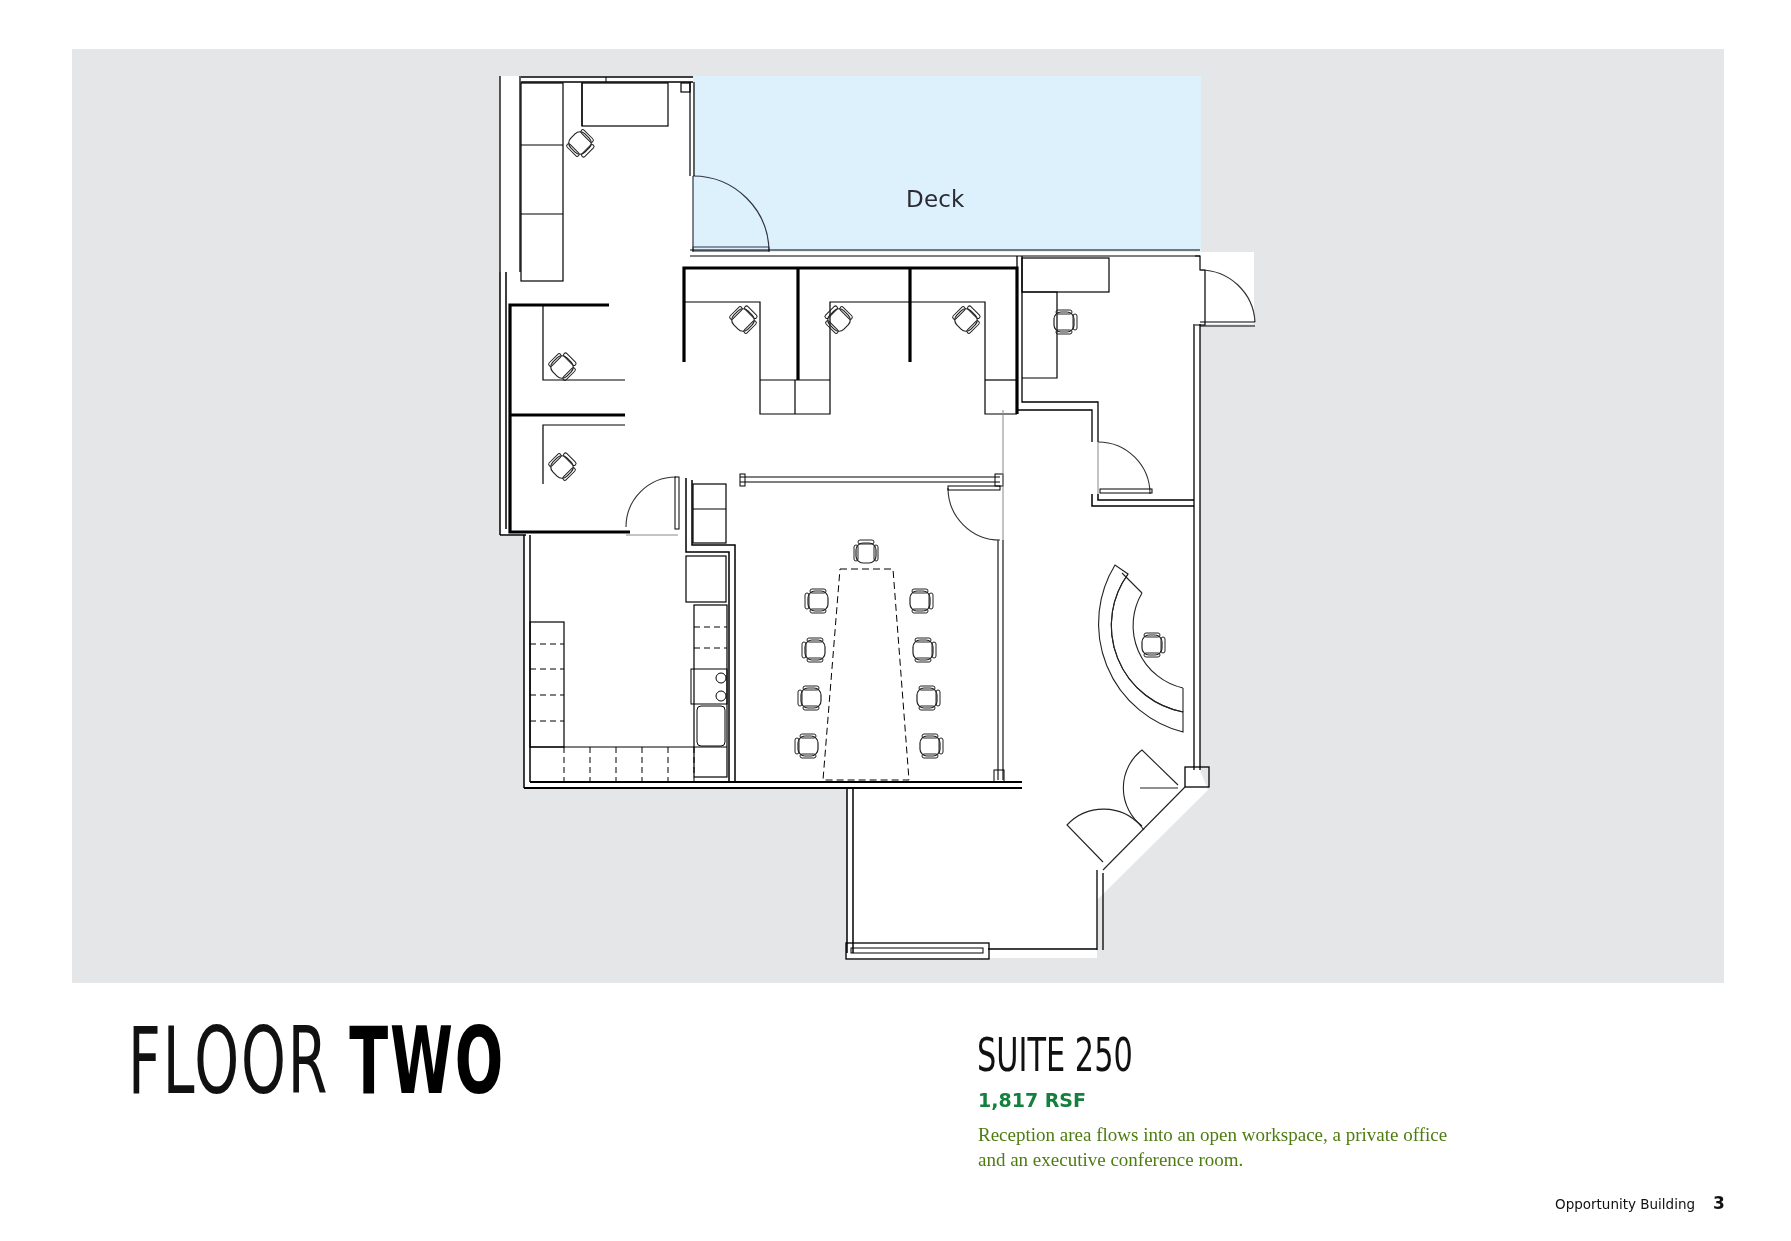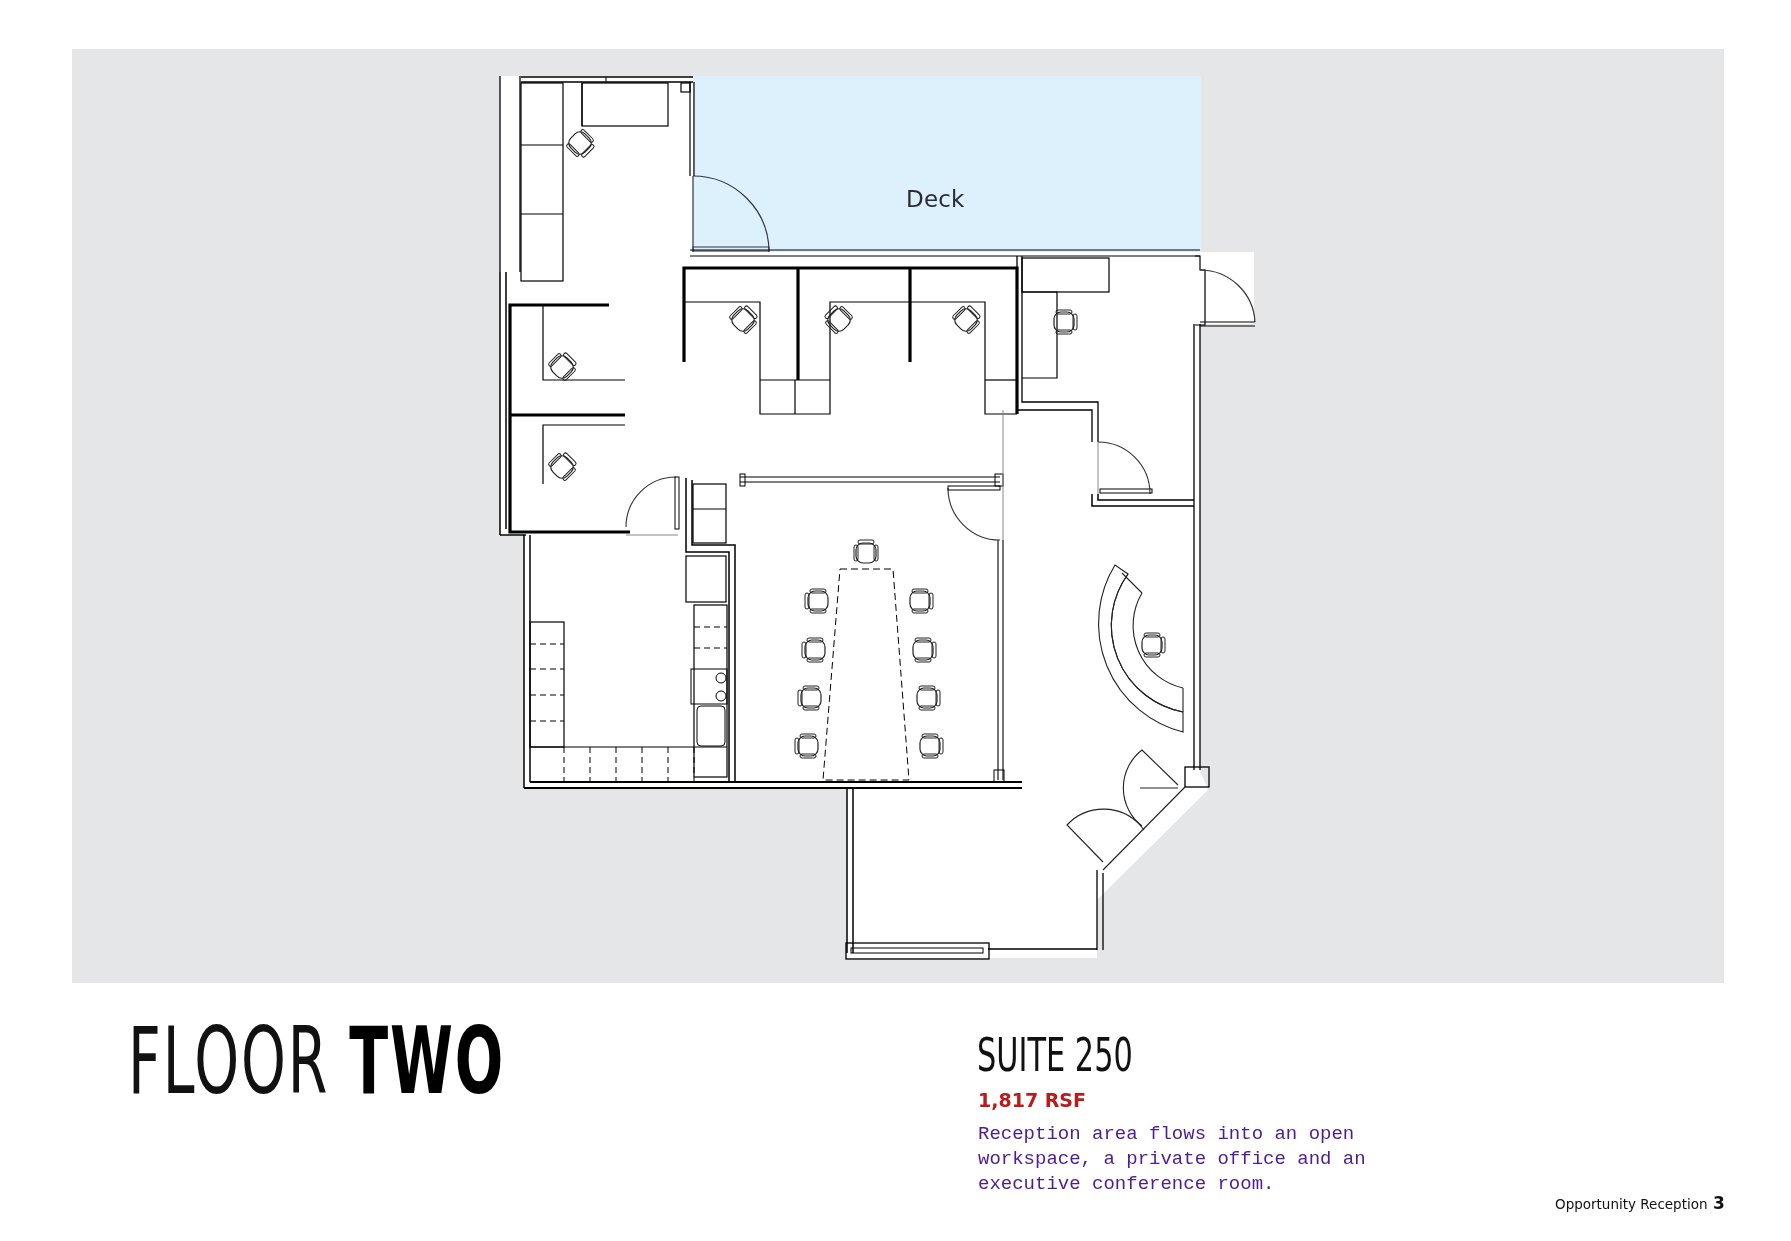--- a/index.html
+++ b/index.html
@@ -11,23 +11,23 @@
                 font-family: "DejaVu Sans", sans-serif; letter-spacing: 0.2px; margin-top: 40px; }
   .floor-title { position: absolute; left: 128px; top: 1016px; font-size: 92px; line-height: 92px;
                  font-family: "DejaVu Sans", sans-serif; transform: scaleX(0.62); transform-origin: left top;
                  white-space: nowrap; letter-spacing: 3px; }
   .floor-title .thin { font-weight: normal; color: #111; }
   .floor-title .bold { font-weight: bold; color: #000; }
   .suite-title { position: absolute; left: 977px; top: 1032px; font-size: 46px; line-height: 46px;
                  font-family: "DejaVu Sans", sans-serif; transform: scaleX(0.66); transform-origin: left top;
                  white-space: nowrap; color: #111; }
   .rsf { position: absolute; left: 978px; top: 1089px; font-size: 19px; font-weight: bold;
-         font-family: "DejaVu Sans", sans-serif; color: #b91c1c; }
+         font-family: "DejaVu Sans", sans-serif; color: #15803d; }
   .desc { position: absolute; left: 978px; top: 1122px; width: 470px; font-size: 19px; line-height: 25px;
-          font-family: Liberation Mono, monospace; color: #4c1d95; }
+          font-family: Liberation Serif, serif; color: #4d7c0f; }
   .footer-name { position: absolute; left: 1555px; top: 1196px; font-size: 13.5px;
                  font-family: "DejaVu Sans", sans-serif; color: #111; }
   .footer-page { position: absolute; left: 1713px; top: 1193px; font-size: 17px; font-weight: bold;
                  font-family: "DejaVu Sans", sans-serif; color: #111; }
 </style>
 </head>
 <body>
 
 <div class="panel"></div>
 
@@ -220,14 +220,14 @@
 
 <div class="floor-title">
   <span class="thin">FLOOR</span>
   <span class="bold">TWO</span>
 </div>
 
 <div class="suite-title">SUITE 250</div>
 <div class="rsf">1,817 RSF</div>
 <div class="desc">Reception area flows into an open workspace, a private office and an executive conference room.</div>
 
-<div class="footer-name">Opportunity Reception</div>
+<div class="footer-name">Opportunity Building</div>
 <div class="footer-page">3</div>
 
 </body></html>

